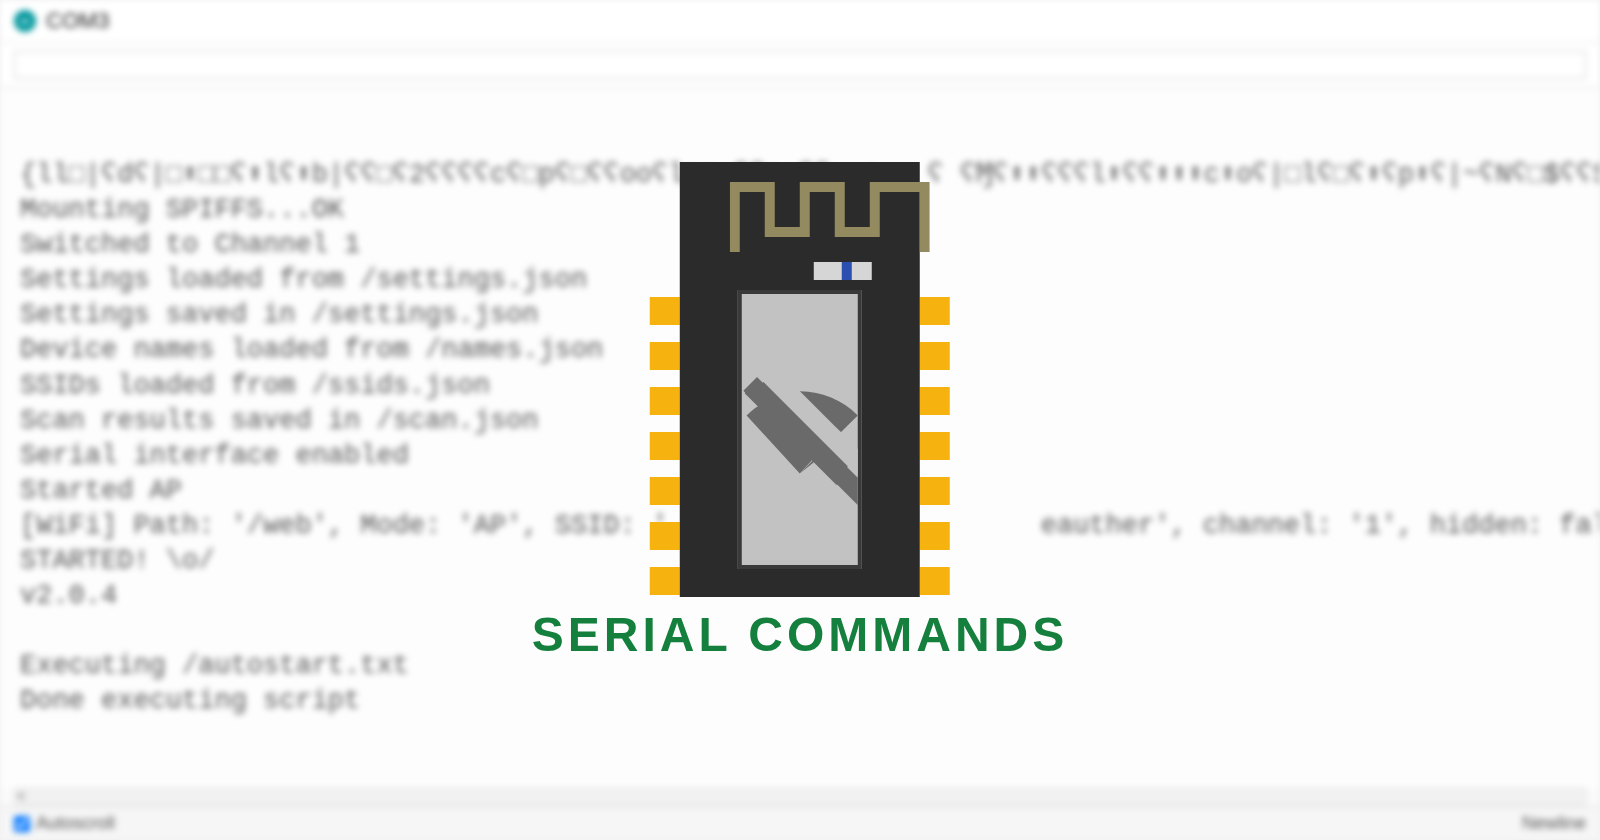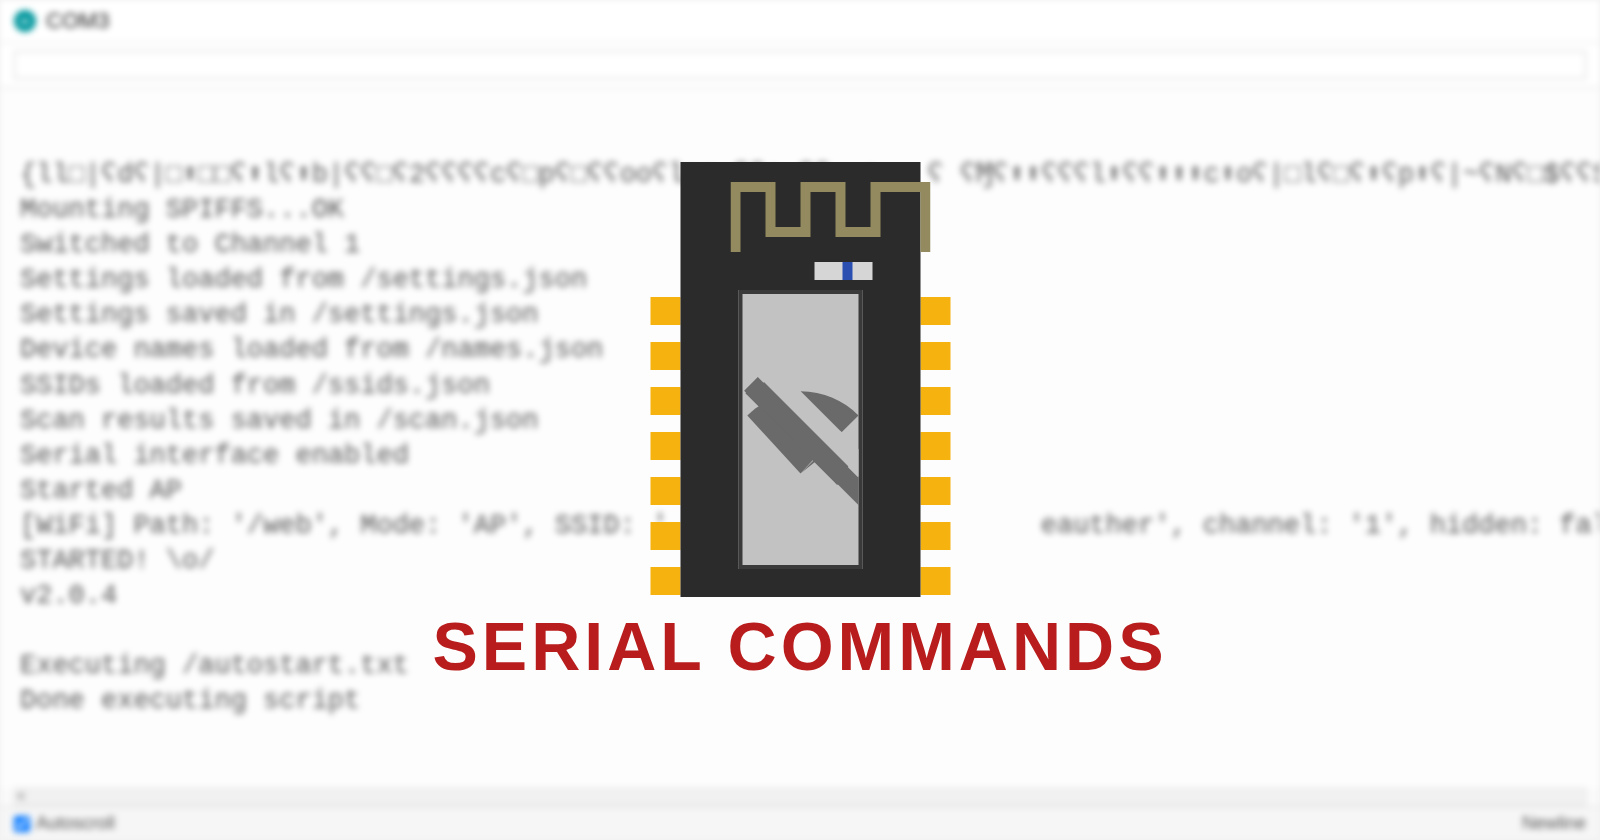--- a/index.html
+++ b/index.html
@@ -162,23 +162,23 @@
     position: absolute;
     width: 30px;
     height: 28px;
     background: #f6b20f;
   }
   .pin.left { left: 0; }
   .pin.right { right: 0; }
   .headline {
     font-family: Arial Black, Arial, sans-serif;
     font-weight: 900;
-    font-size: 68px;
+    font-size: 48px;
     letter-spacing: 4px;
-    color: #b91c1c;
+    color: #15803d;
     text-transform: uppercase;
     -webkit-text-stroke: 0;
   }
   .wifi-off-svg { width: 150px; height: 150px; }
 </style>
 </head>
 <body>
 
 <div class="blur-layer">
   <div class="titlebar">

